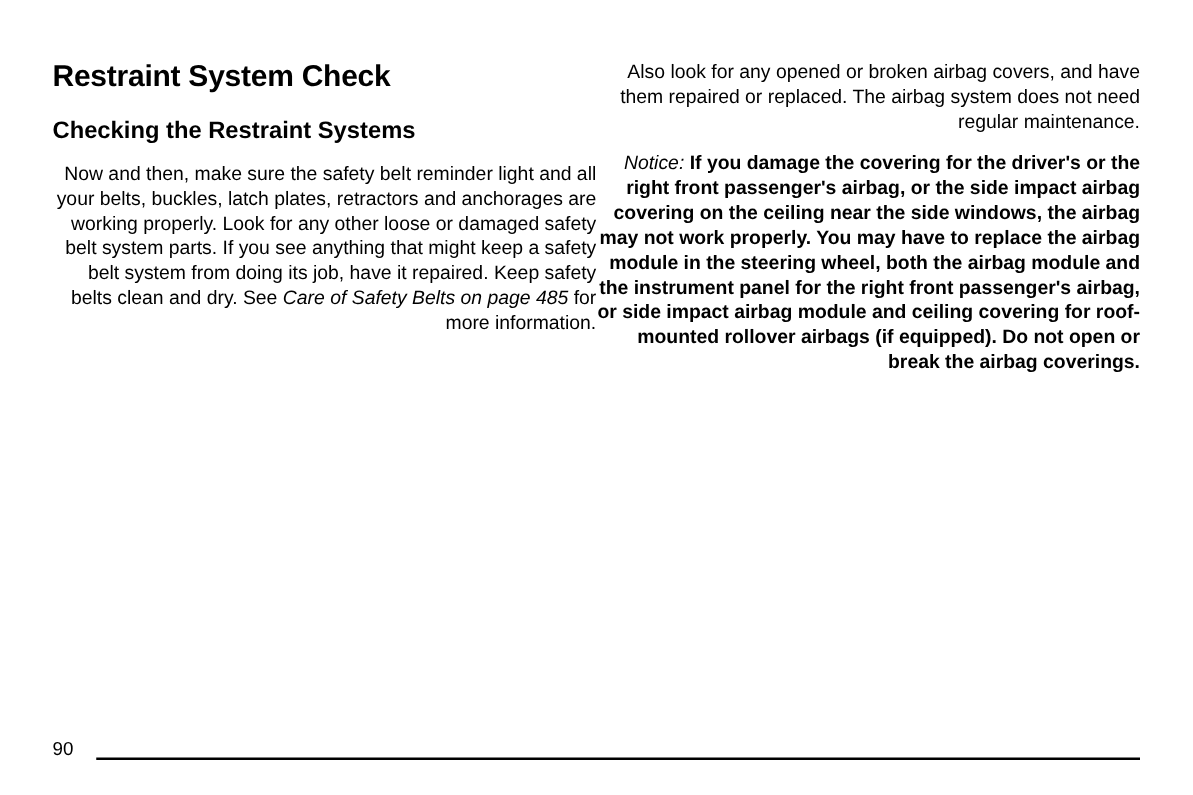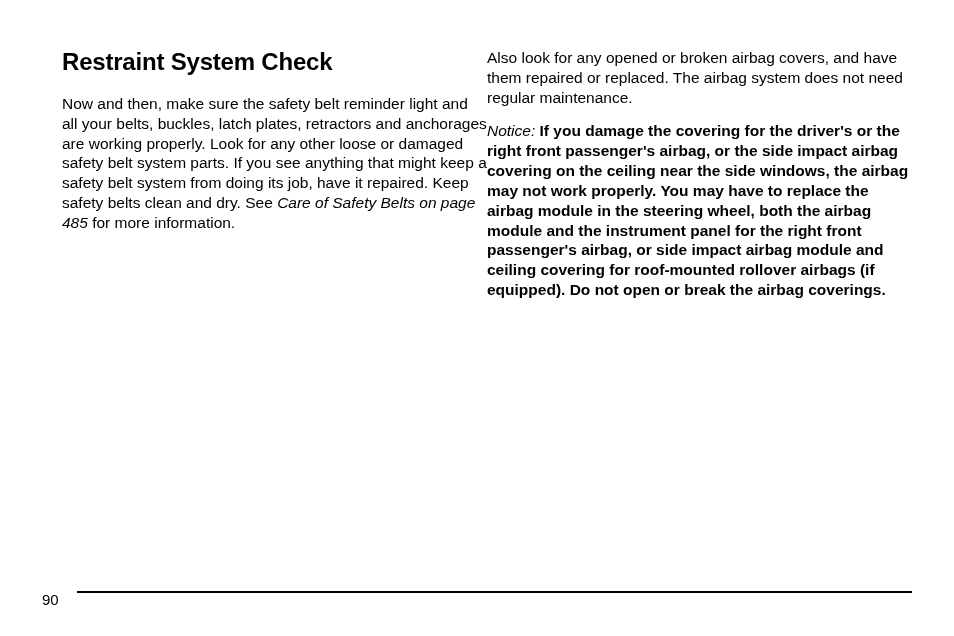--- a/index.html
+++ b/index.html
@@ -7,72 +7,73 @@
     width: 954px;
     height: 636px;
     background: #fff;
     font-family: Arial, Helvetica, sans-serif;
     color: #000;
     position: relative;
     padding: 48px 42px 0 42px;
   }
   .columns {
     display: flex;
-    margin-left: 20px;
   }
   .col {
     flex: 1;
     min-width: 0;
   }
   h1 {
     font-size: 24px;
     font-weight: bold;
     margin-bottom: 18px;
     letter-spacing: -0.2px;
   }
   h2 {
     font-size: 19px;
     font-weight: bold;
     margin-bottom: 14px;
   }
   p {
     font-size: 15.5px;
     line-height: 1.28;
     margin-bottom: 14px;
+    text-align: right;
   }
   .ital { font-style: italic; }
   .bold { font-weight: bold; }
   .notice-label {
     font-style: italic;
     font-weight: normal;
   }
   .footer {
     position: absolute;
     left: 42px;
     right: 42px;
     bottom: 28px;
     display: flex;
-    align-items: flex-start;
+    align-items: flex-end;
   }
   .footer .pagenum {
     font-size: 15px;
     margin-right: 18px;
   }
   .footer .rule {
     flex: 1;
     height: 2px;
     background: #000;
   }
 </style>
 </head>
 <body>
 
 <div class="columns">
   <div class="col">
     <h1>Restraint System Check</h1>
+    <h2>Checking the Restraint Systems</h2>
     <p>
       <span>Now and then, make sure the safety belt reminder light and all your belts, buckles, latch plates, retractors and anchorages are working properly. Look for any other loose or damaged safety belt system parts. If you see anything that might keep a safety belt system from doing its job, have it repaired. Keep safety belts clean and dry. See </span><span class="ital">Care of Safety Belts on page 485</span><span> for more information.</span>
     </p>
   </div>
   <div class="col">
     <p>Also look for any opened or broken airbag covers, and have them repaired or replaced. The airbag system does not need regular maintenance.</p>
     <p class="bold">
       <span class="notice-label">Notice:</span><span>   If you damage the covering for the driver's or the right front passenger's airbag, or the side impact airbag covering on the ceiling near the side windows, the airbag may not work properly. You may have to replace the airbag module in the steering wheel, both the airbag module and the instrument panel for the right front passenger's airbag, or side impact airbag module and ceiling covering for roof-mounted rollover airbags (if equipped). Do not open or break the airbag coverings.</span>
     </p>
   </div>

